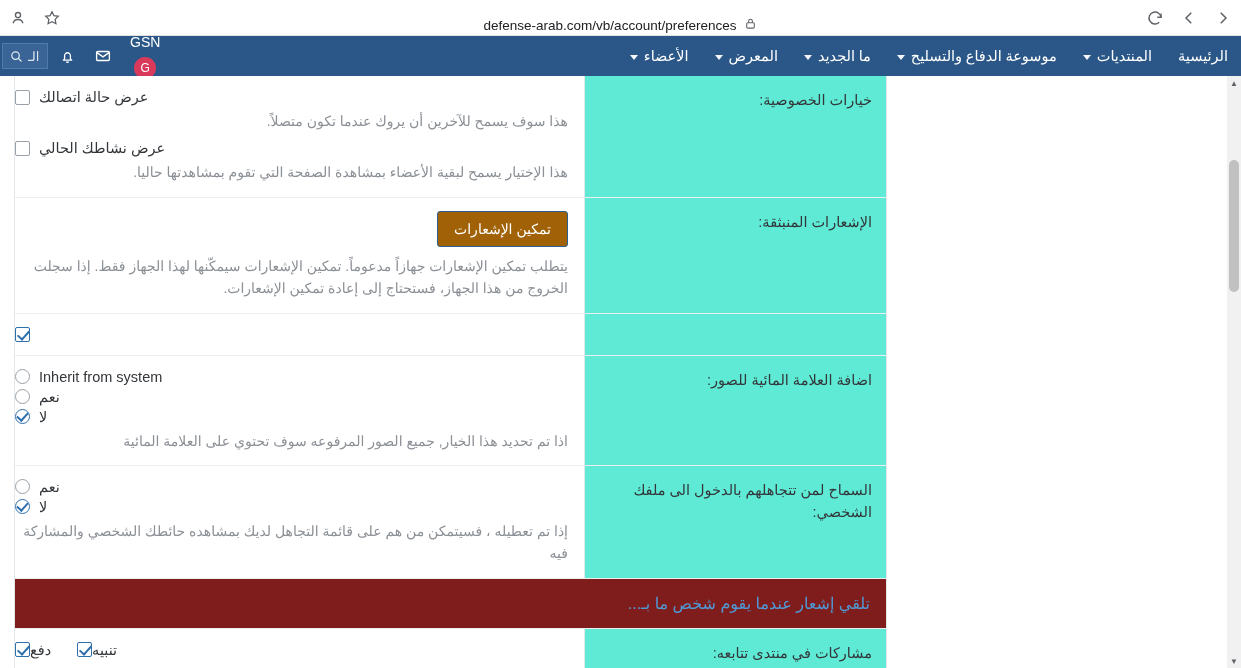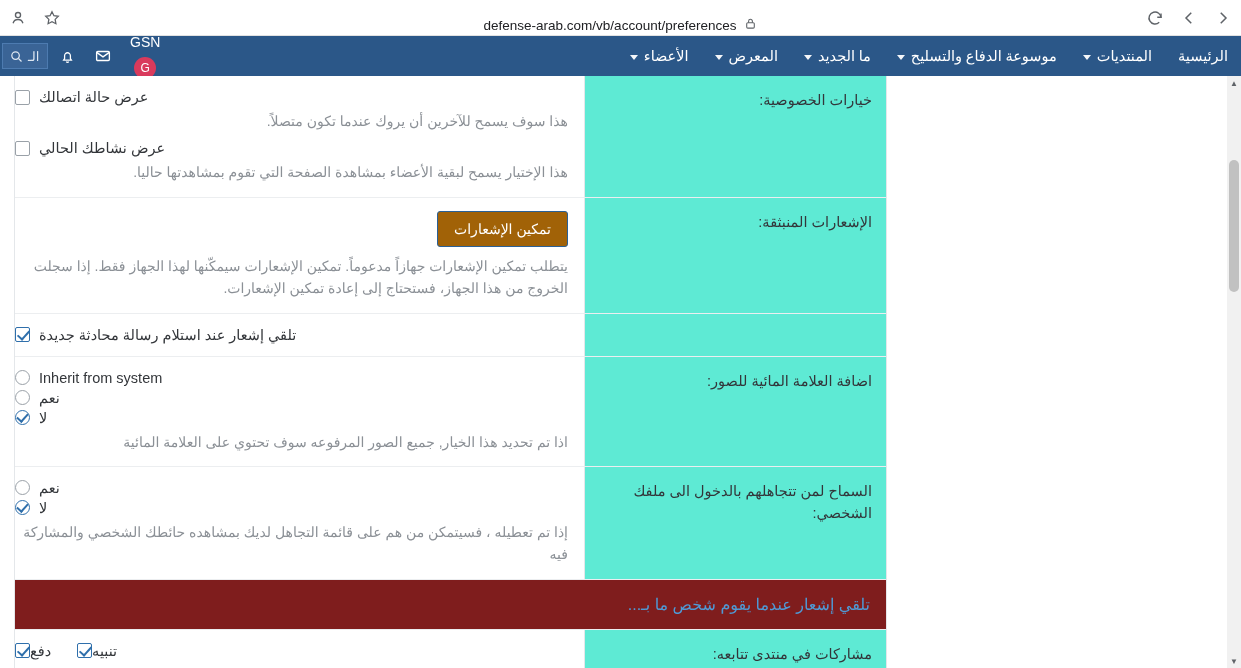--- a/index.html
+++ b/index.html
@@ -430,21 +430,20 @@
             <button class="btn-primary">تمكين الإشعارات</button>
           </div>
           <div class="hint wide">يتطلب تمكين الإشعارات جهازاً مدعوماً. تمكين الإشعارات سيمكّنها لهذا الجهاز فقط. إذا سجلت الخروج من هذا الجهاز، فستحتاج إلى إعادة تمكين الإشعارات.</div>
         </div>
       </div>
 
       <div class="row">
         <div class="rlabel"></div>
         <div class="rfield">
           <div class="opt-line" style="margin:0;">
-            <span>تلقي إشعار عند استلام رسالة محادثة جديدة</span>
             <span class="cb checked"></span>
           </div>
         </div>
       </div>
 
       <div class="row">
         <div class="rlabel">اضافة العلامة المائية للصور:</div>
         <div class="rfield">
           <div class="opt-line">
             <span>Inherit from system</span>

